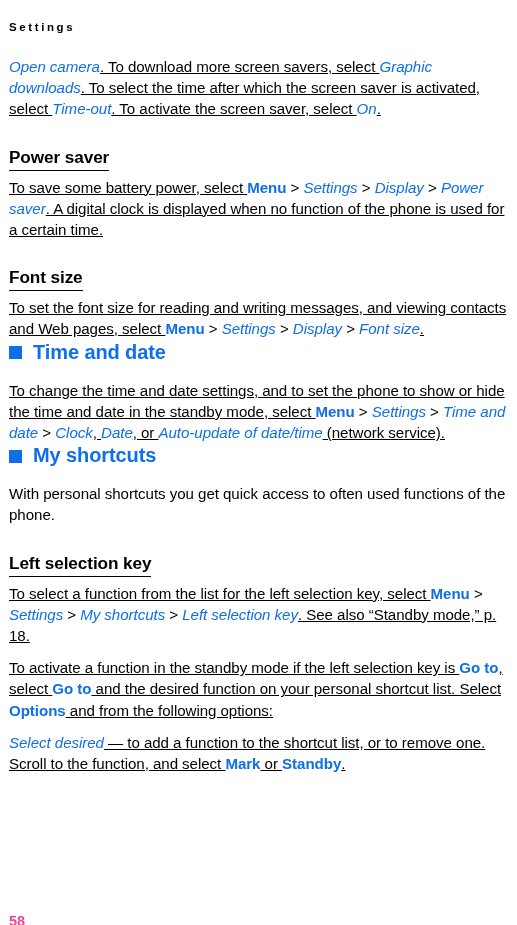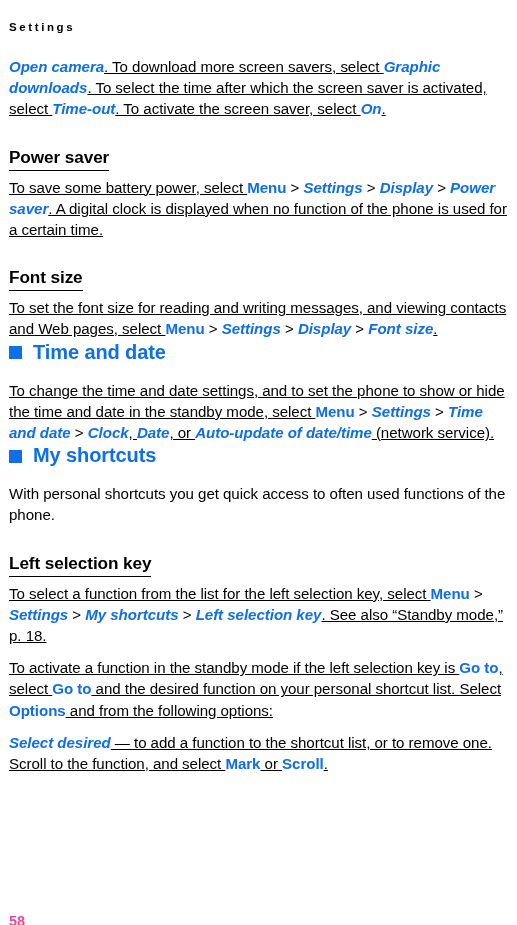--- a/index.html
+++ b/index.html
@@ -87,21 +87,21 @@
     padding: 0 0 2px 0;
     line-height: 21px;
     display: inline-block;
     border-bottom: 1.6px solid #000;
     letter-spacing: -0.1px;
   }
   .sub-wrap { margin-top: 27px; }
   .sub-wrap + p.body { margin-top: 6px; }
 
   
-  .it-blue  { color: #0f6fe8; font-style: italic; font-weight: bold; }
+  .it-blue  { color: #0f6fe8; font-style: italic; }
   .bd-blue  { color: #0f6fe8; font-weight: bold; }
   .gt       { color: #000; }
   .blk      { color: #000; text-decoration: underline; }
 
   
   .folio {
     position: absolute;
     left: 9px;
     bottom: 12px;
     font-size: 14.5px;
@@ -143,19 +143,19 @@
       </h2>
     <p class="body">With personal shortcuts you get quick access to often used functions of the phone.</p>
 
     <div class="sub-wrap">
       <h3 class="sub-head">Left selection key</h3>
     </div>
     <p class="body"><span class="blk">To select a function from the list for the left selection key, select </span><span class="bd-blue">Menu</span><span class="gt"> &gt; </span><span class="it-blue">Settings</span><span class="gt"> &gt; </span><span class="it-blue">My shortcuts</span><span class="gt"> &gt; </span><span class="it-blue">Left selection key</span><span class="blk">. See also “Standby mode,” p. 18.</span></p>
 
     <p class="body"><span class="blk">To activate a function in the standby mode if the left selection key is </span><span class="bd-blue">Go to</span><span class="blk">, select </span><span class="bd-blue">Go to</span><span class="blk"> and the desired function on your personal shortcut list. Select </span><span class="bd-blue">Options</span><span class="blk"> and from the following options:</span></p>
 
-    <p class="body"><span class="it-blue">Select desired</span><span class="blk"> — to add a function to the shortcut list, or to remove one. Scroll to the function, and select </span><span class="bd-blue">Mark</span><span class="blk"> or </span><span class="bd-blue">Scroll</span><span class="blk">.</span></p>
+    <p class="body"><span class="it-blue">Select desired</span><span class="blk"> — to add a function to the shortcut list, or to remove one. Scroll to the function, and select </span><span class="bd-blue">Mark</span><span class="blk"> or </span><span class="bd-blue">Standby</span><span class="blk">.</span></p>
 
   </div>
 
   <div class="folio">58</div>
 
 </div>
 
 </body></html>

